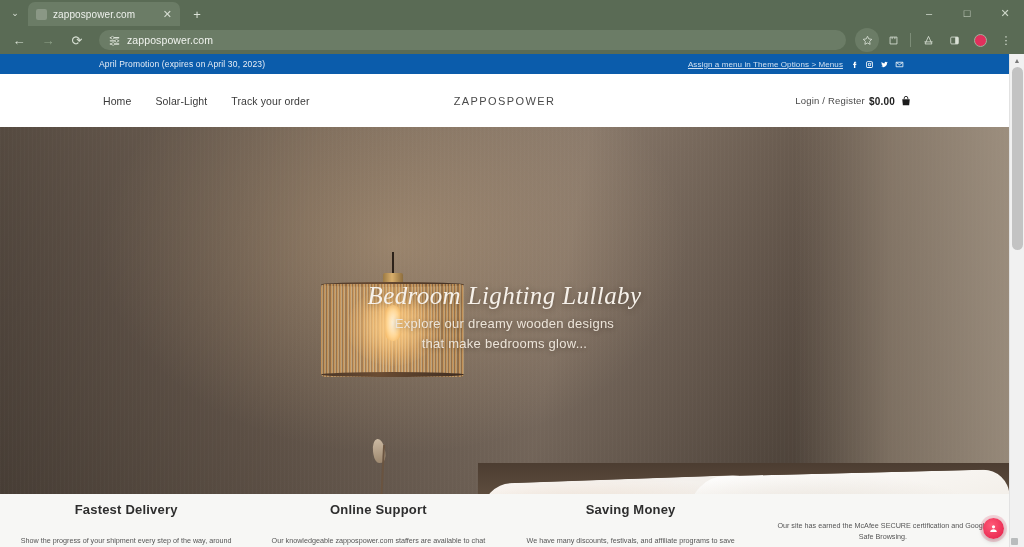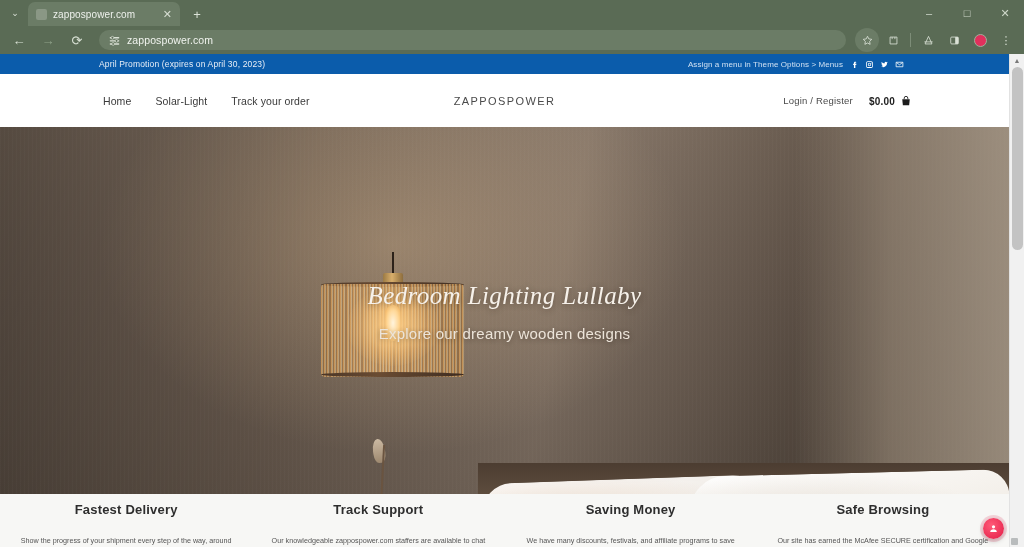--- a/index.html
+++ b/index.html
@@ -79,38 +79,38 @@
   .promo {
     height:20px; background:#0b5cab; display:flex; align-items:center;
     position:relative;
   }
   .promo-text {
     position:absolute; left:99px; font-size:8.5px; color:#e8eef6; letter-spacing:.15px;
   }
   .promo-right {
     position:absolute; right:105px; display:flex; align-items:center; gap:7px;
   }
-  .promo-assign { font-size:8px; color:#cfe0f2; letter-spacing:.1px; }
+  .promo-assign { font-size:8px; color:#cfe0f2; letter-spacing:.1px;text-decoration:underline; }
   .socials { display:flex; align-items:center; gap:6px; }
   .soc { width:9px; height:9px; fill:#ffffff; }
 
   
   .site-header {
     height:53px; background:#fff; display:flex; align-items:center;
     position:relative;
     padding-left:17px;
   }
   .main-nav { position:absolute; left:103px; display:flex; gap:24px; }
   .nav-link { font-size:10.5px; color:#3a3a3a; letter-spacing:.1px; }
   .brand {
     position:absolute; left:50%; transform:translateX(-50%);
     font-size:11px; letter-spacing:1.4px; color:#4a4a4a;
   }
   .header-right {
-    position:absolute; right:97px; display:flex; align-items:center; gap:16px;
+    position:absolute; right:97px; display:flex; align-items:center; gap:4px;
   }
   .login-link { font-size:9.5px; color:#4a4a4a; letter-spacing:.2px; }
   .cart { display:flex; align-items:flex-end; gap:5px; }
   .cart-amt { font-size:10px; color:#222; font-weight:bold; letter-spacing:.2px; }
   .bag-ic { width:12px; height:12px; fill:#1c1c1c; }
 
   
   .hero {
     height:367px; position:relative; overflow:hidden;
     background:#6b5b4e;
@@ -214,21 +214,21 @@
   .hero-text {
     position:absolute; left:0; right:0; top:155px; text-align:center; z-index:5;
   }
   .hero-title {
     font-family:"Liberation Serif", serif;
     font-style:italic; font-size:25px; color:#f6f1ea;
     letter-spacing:.4px;
     text-shadow:0 1px 6px rgba(40,28,18,.45);
   }
   .hero-sub {
-    margin-top:12px; font-size:15px; color:#ece4d9; line-height:1.55;
+    margin-top:4px; font-size:13px; color:#ece4d9; line-height:1.55;
     letter-spacing:.25px;
     text-shadow:0 1px 5px rgba(40,28,18,.42);
   }
 
   
   .features {
     height:53px; background:#f7f7f5; display:flex; padding-top:8px;
   }
   .feature { flex:1; text-align:center; padding:0 18px; }
   .f-title { font-size:13px; font-weight:bold; color:#2e2e2e; letter-spacing:.2px; }
@@ -400,39 +400,39 @@
 
           <div class="bud"></div>
           <div class="stem"></div>
 
         </div>
 
         <div class="hero-text">
           <div class="hero-title">Bedroom Lighting Lullaby</div>
           <div class="hero-sub">
             <div>Explore our dreamy wooden designs</div>
+            <div>that make bedrooms glow...</div>
           </div>
         </div>
       </div>
 
       <div class="features">
         <div class="feature">
           <div class="f-title">Fastest Delivery</div>
           <div class="f-desc">Show the progress of your shipment every step of the way, around the world.</div>
         </div>
         <div class="feature">
-          <div class="f-title">Track Support</div>
+          <div class="f-title">Online Support</div>
           <div class="f-desc">Our knowledgeable zappospower.com staffers are available to chat 34/7, 363 days a year.</div>
         </div>
         <div class="feature">
           <div class="f-title">Saving Money</div>
           <div class="f-desc">We have many discounts, festivals, and affiliate programs to save you money.</div>
         </div>
         <div class="feature">
-          <div class="f-title">Safe Browsing</div>
           <div class="f-desc">Our site has earned the McAfee SECURE certification and Google Safe Browsing.</div>
         </div>
       </div>
 
     </div>
   </div>
 
   <div class="scrollbar">
     <div class="sb-up">▲</div>
     <div class="sb-thumb"></div>

